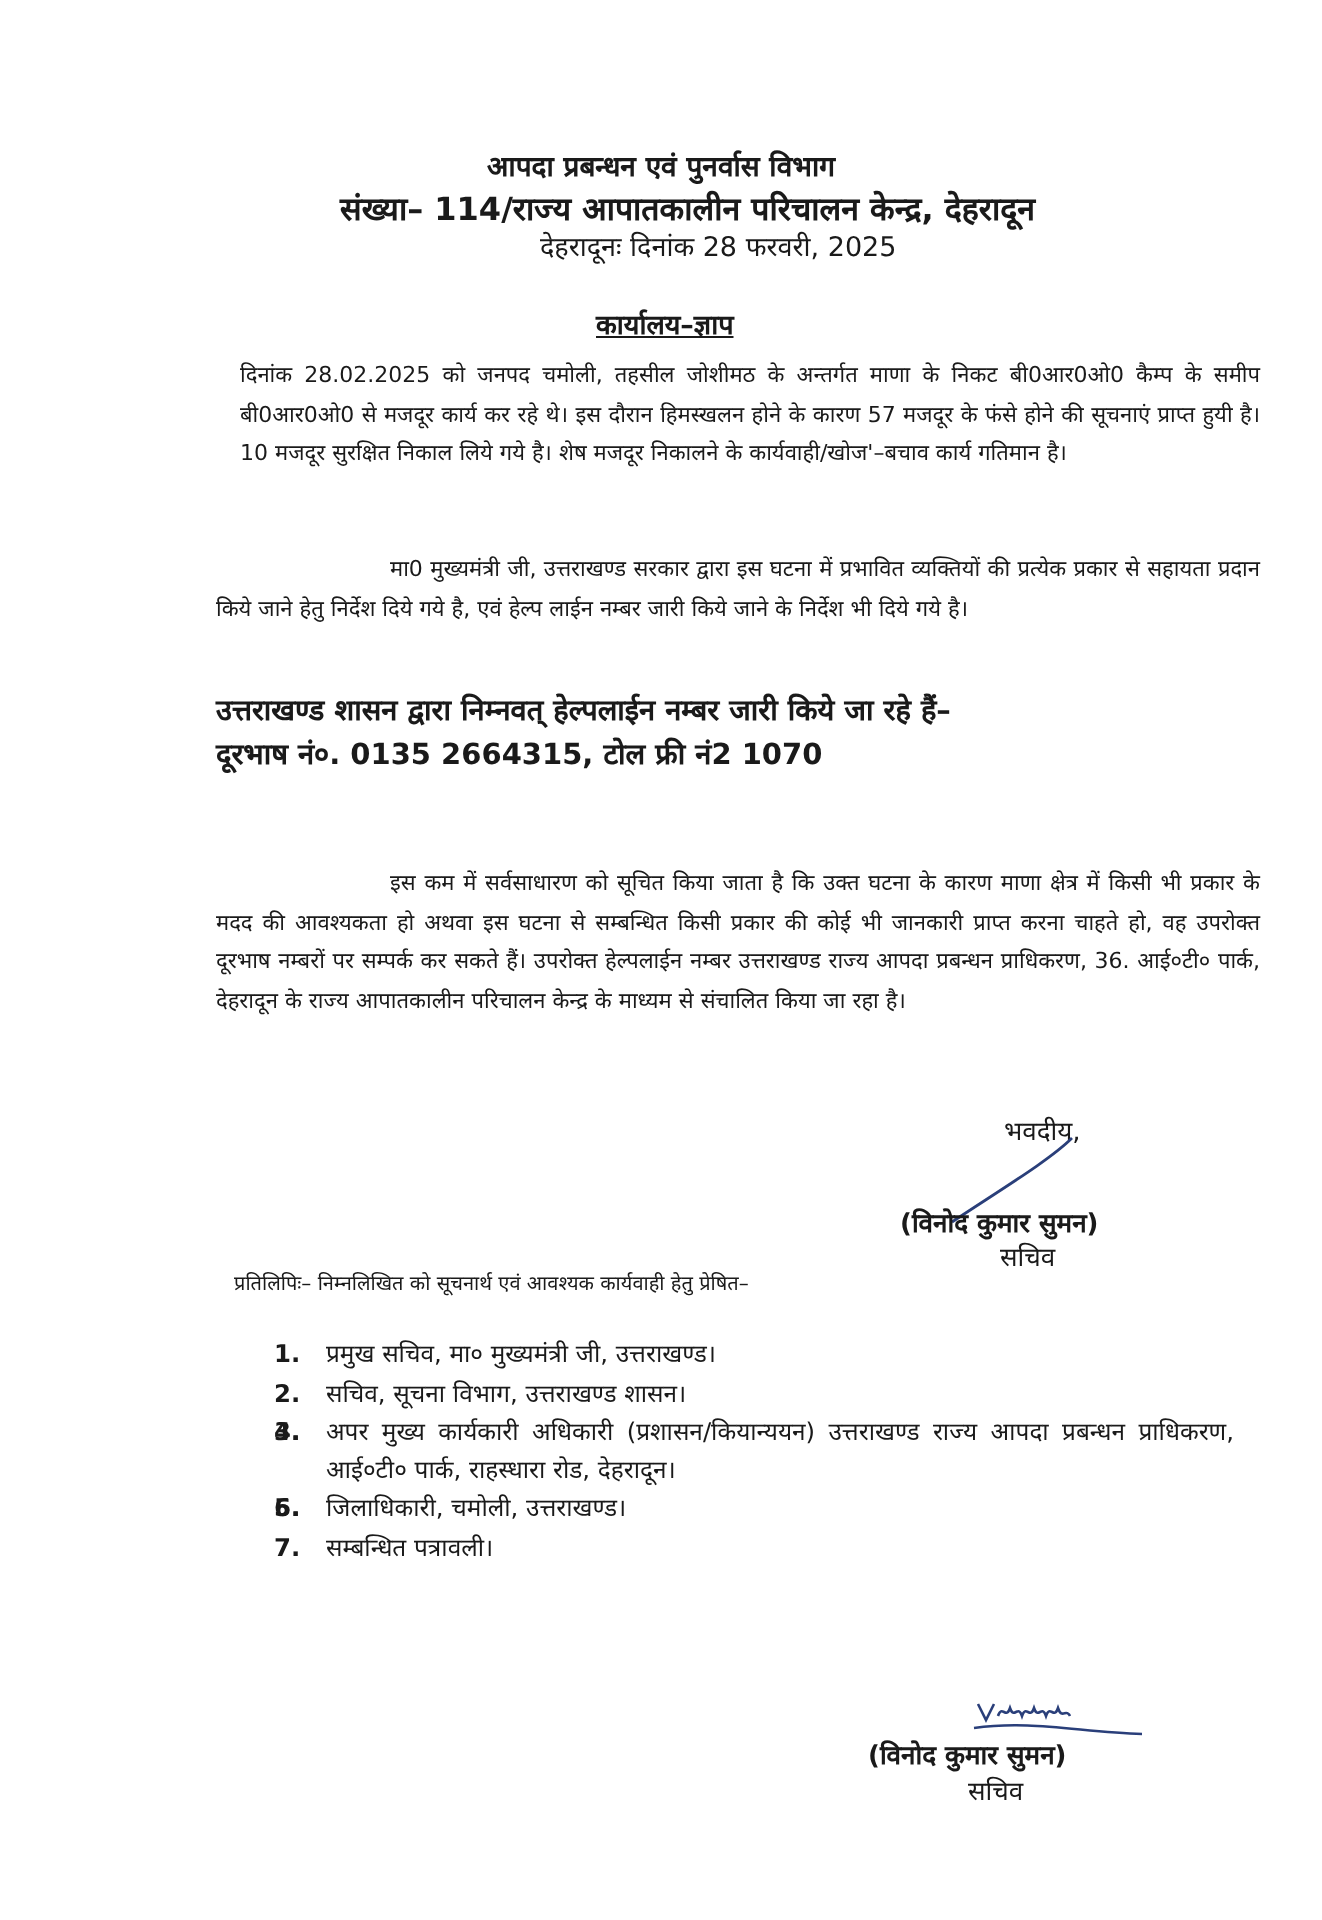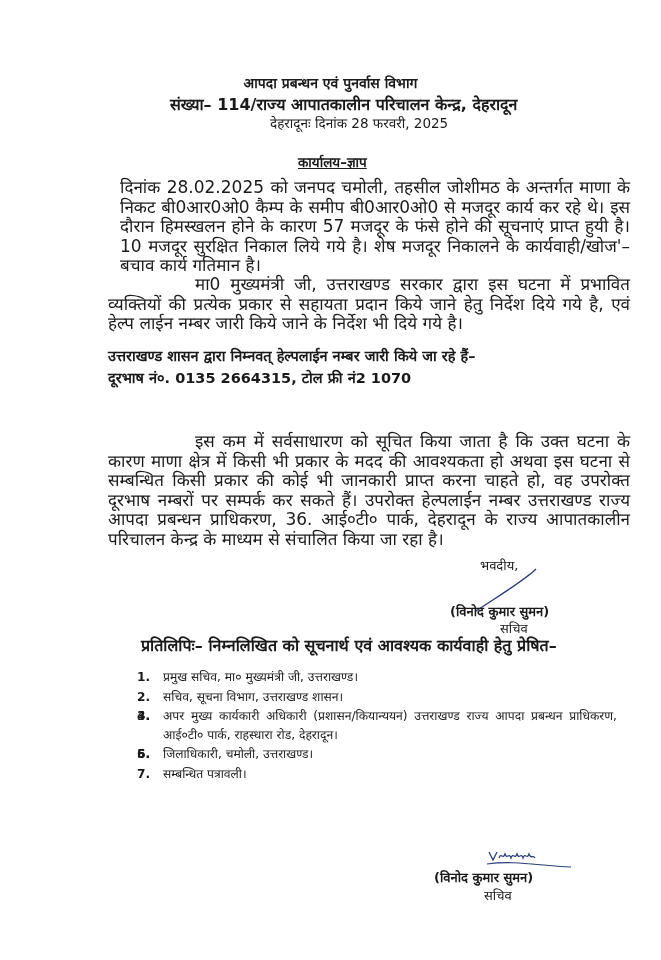--- a/index.html
+++ b/index.html
@@ -7,30 +7,30 @@
     width: 661px; height: 960px; background: #ffffff; overflow: hidden;
     font-family: "DejaVu Sans", sans-serif; color: #1a1a1a; position: relative;
   }
   .page { position: absolute; left: 0; top: 0; width: 661px; height: 960px; }
   .center { position: absolute; left: 0; width: 661px; text-align: center; }
   .hdr1 { top: 54px; font-size: 14px; font-weight: bold; }
   .hdr2 { top: 73px; font-size: 14px; font-weight: bold; }
   .hdr3 { top: 93px; font-size: 16px; font-weight: bold; left: 170px; width: 480px; text-align: left; }
   .hdr4 { top: 114px; font-size: 13.5px; left: 270px; width: 300px; text-align: left; }
   .title { position: absolute; top: 153px; left: 298px; font-size: 13.5px; font-weight: bold; text-decoration: underline; }
-  .para { position: absolute; font-size: 17px; line-height: 19.5px; text-align: justify; }
+  .para { position: absolute; font-size: 11px; line-height: 19.5px; text-align: justify; }
   .p1 { top: 178px; left: 120px; width: 510px; }
   .p2 { top: 275px; left: 108px; width: 522px; text-indent: 87px; }
   .helpline { position: absolute; top: 345px; left: 108px; width: 540px; font-weight: bold; font-size: 14.5px; line-height: 22px; }
   .p3 { top: 432px; left: 108px; width: 522px; text-indent: 87px; }
   .sign { position: absolute; text-align: center; font-size: 13px; }
-  .yours { top: 556px; left: 480px; }
+  .yours { top: 556px; left: 502px; }
   .name1 { top: 602px; left: 450px; font-weight: bold; }
   .desig1 { top: 619px; left: 500px; }
-  .cc { position: absolute; top: 634px; left: 117px; font-size: 16px; font-weight: bold; margin-left: 24px; }
+  .cc { position: absolute; top: 634px; left: 117px; font-size: 10px; font-weight: normal; }
   .cc-list { position: absolute; top: 668px; left: 137px; width: 480px; margin: 0; padding: 0; list-style: none; font-size: 12.2px; line-height: 18.5px; }
   .cc-list li { position: relative; padding-left: 26px; margin-bottom: 1px; text-align: justify; }
   .cc-list .num { position: absolute; left: 0; top: 0; font-weight: bold; }
   .name2 { top: 868px; left: 434px; font-weight: bold; }
   .desig2 { top: 886px; left: 484px; }
   .sigline { position: absolute; }
 </style>
 </head>
 <body>
 

